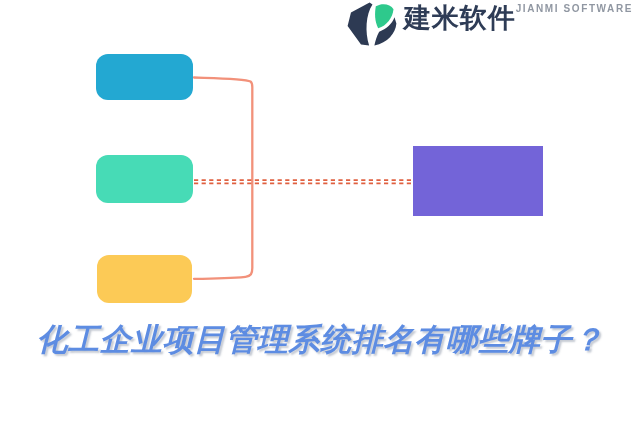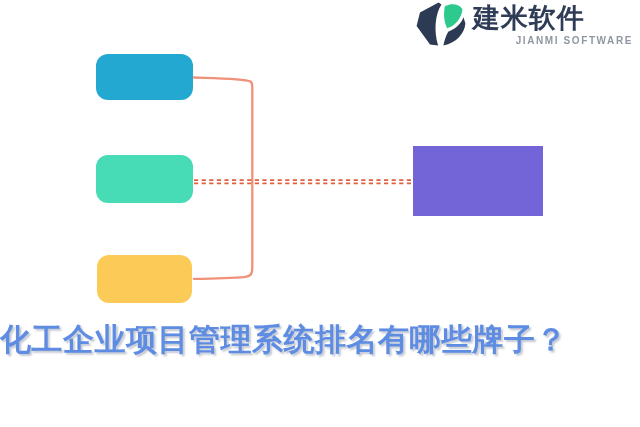--- a/index.html
+++ b/index.html
@@ -21,21 +21,21 @@
   
   .logo {
     position: absolute;
     top: 2px;
     right: 7px;
     display: flex;
     align-items: flex-start;
     gap: 4px;
   }
   .logo-mark { width: 56px; height: 44px; display: block; }
-  .logo-text { display: flex; flex-direction: column; align-items: flex-start; }
+  .logo-text { display: flex; flex-direction: row; align-items: flex-start; }
   .logo-name {
     font-size: 27px;
     font-weight: bold;
     letter-spacing: 1px;
     line-height: 32px;
     white-space: nowrap;
   }
   .logo-sub {
     font-size: 10px;
     font-weight: bold;
@@ -55,42 +55,43 @@
   .node-yellow { left: 97px;  top: 255px; width: 95px;  height: 48px; }
   .node-purple { left: 413px; top: 146px; width: 130px; height: 70px; }
 
   
   .title {
     position: absolute;
     left: 0;
     right: 0;
     top: 321px;
     margin: 0;
-    text-align: left;
+    text-align: center;
     font-size: 31px;
     line-height: 37px;
     font-weight: bold;
     text-shadow: 2px 2px 2px rgba(125, 135, 155, 0.45);
     letter-spacing: 0.5px;
+    font-style: italic;
   }
 </style>
 </head>
 <body>
 
 <div class="canvas">
 
   <div class="logo">
     <svg class="logo-mark" viewBox="0 0 56 46" aria-hidden="true">
       <path d="M25.5,0.5 L6,11 L2.5,25 L16.5,44.5 L25,45.5 C20.5,31 21.5,13 28.5,2.5 Z" style="fill: rgb(45, 58, 83);"></path>
       <path d="M32,4.5 C39.5,0.5 47,2.5 50.5,7.5 C49.5,16.5 43.5,24.5 34.5,27.5 C30.5,20 30.8,11 32,4.5 Z" style="fill: rgb(46, 201, 140);"></path>
       <path d="M35.5,31 C43,28.5 49,23 51.5,16 L53.5,22.5 C52.5,33 44.5,42.5 30.5,45.5 C31.5,40.5 33,35.5 35.5,31 Z" style="fill: rgb(45, 58, 83);"></path>
     </svg>
     <div class="logo-text">
       <div class="logo-name" style="color: rgb(46, 60, 86);">建米软件</div>
-      <div class="logo-sub" style="color: rgb(144, 151, 162); margin-left: 43px;">JIANMI SOFTWARE</div>
+      <div class="logo-sub" style="color: rgb(144, 151, 162);">JIANMI SOFTWARE</div>
     </div>
   </div>
 
   <div class="diagram">
 
     <svg class="connectors" viewBox="0 0 640 427" aria-hidden="true">
 
       <path fill="none" stroke-width="2.3" stroke-linecap="round" d="M194,77.5 C220,78.3 245,78.6 250.5,81.5 C252,82.5 252.3,84 252.3,87
                L252.3,268 C252.3,273.5 251,276.2 245.5,276.8 C230,278.3 212,278.6 194,278.8" style="stroke: rgb(242, 145, 122);"></path>
 

